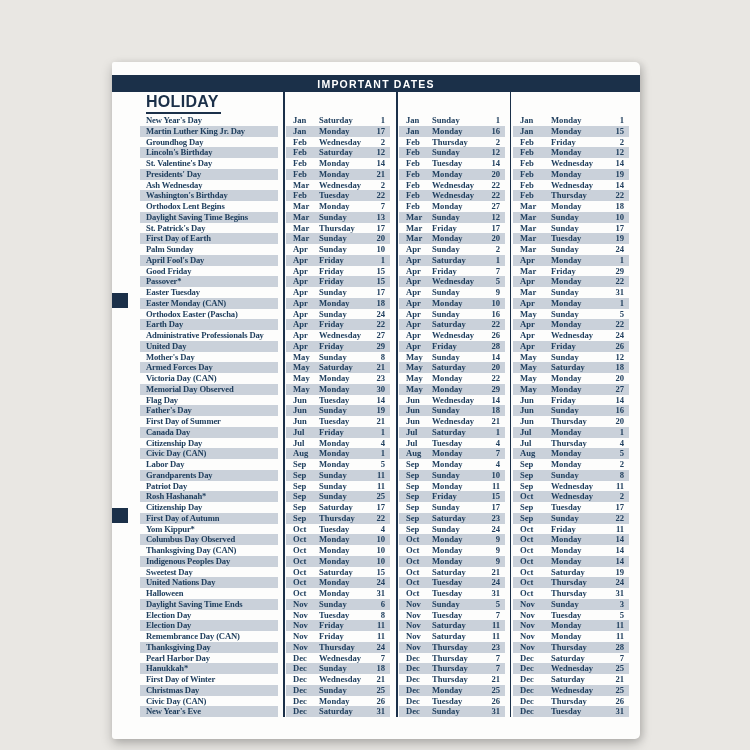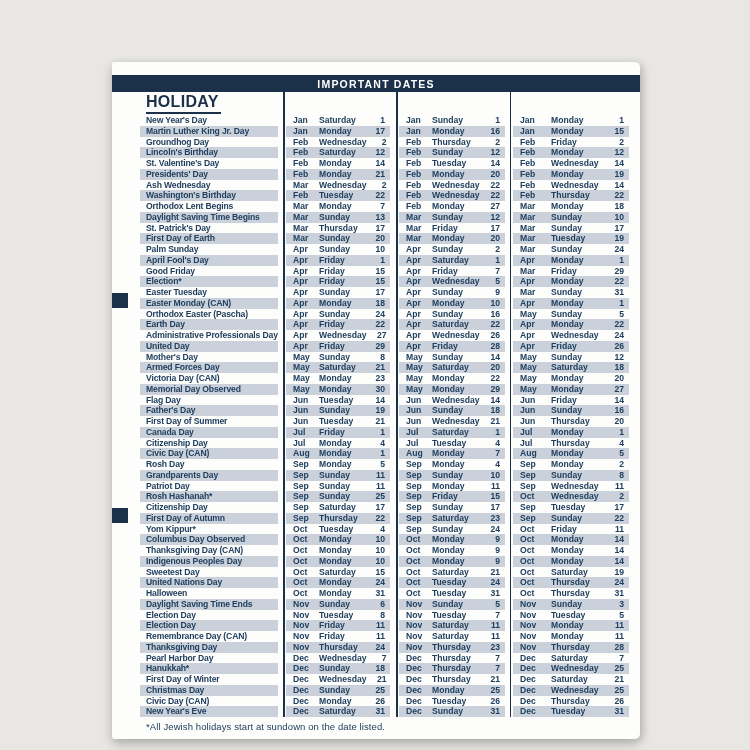--- a/index.html
+++ b/index.html
@@ -47,20 +47,21 @@
   .edge-tab.t1{top:231px;}
   .edge-tab.t2{top:446px;}
   .table-body{
     position:absolute;left:28px;top:53px;width:489px;
   }
   .row{
     height:10.75px;
     display:grid;
     grid-template-columns:138px 8px 104px 9px 106px 8px 116px;
     align-items:stretch;
+    font-family:Liberation Serif, serif;
   }
   .row.striped .cell{background:var(--stripe);}
   .cell{
     display:flex;align-items:center;
     color:var(--ink);font-size:8.6px;font-weight:bold;
     line-height:10.75px;white-space:nowrap;
   }
   .cell.name{grid-column:1;padding-left:6px;letter-spacing:-0.15px;}
   .cell.datecell{display:grid;align-items:center;padding:0 5px 0 7px;}
   .cell.d1{grid-column:3;grid-template-columns:26px 1fr 20px;}
@@ -355,21 +356,21 @@
       <span class="dow">Friday</span>
       <span class="num">7</span>
     </div>
     <div class="cell datecell d3">
       <span class="mon">Mar</span>
       <span class="dow">Friday</span>
       <span class="num">29</span>
     </div>
   </div>
       <div class="row striped">
-    <div class="cell name">Election*</div>
+    <div class="cell name">Passover*</div>
     <div class="cell datecell d1">
       <span class="mon">Apr</span>
       <span class="dow">Friday</span>
       <span class="num">15</span>
     </div>
     <div class="cell datecell d2">
       <span class="mon">Apr</span>
       <span class="dow">Wednesday</span>
       <span class="num">5</span>
     </div>
@@ -661,21 +662,21 @@
       <span class="dow">Monday</span>
       <span class="num">7</span>
     </div>
     <div class="cell datecell d3">
       <span class="mon">Aug</span>
       <span class="dow">Monday</span>
       <span class="num">5</span>
     </div>
   </div>
       <div class="row">
-    <div class="cell name">Rosh Day</div>
+    <div class="cell name">Labor Day</div>
     <div class="cell datecell d1">
       <span class="mon">Sep</span>
       <span class="dow">Monday</span>
       <span class="num">5</span>
     </div>
     <div class="cell datecell d2">
       <span class="mon">Sep</span>
       <span class="dow">Monday</span>
       <span class="num">4</span>
     </div>
@@ -1094,15 +1095,14 @@
       <span class="num">31</span>
     </div>
     <div class="cell datecell d3">
       <span class="mon">Dec</span>
       <span class="dow">Tuesday</span>
       <span class="num">31</span>
     </div>
   </div>
     </div>
 
-  <div class="footnote">*All Jewish holidays start at sundown on the date listed.</div>
 
 </div>
 
 </body></html>

